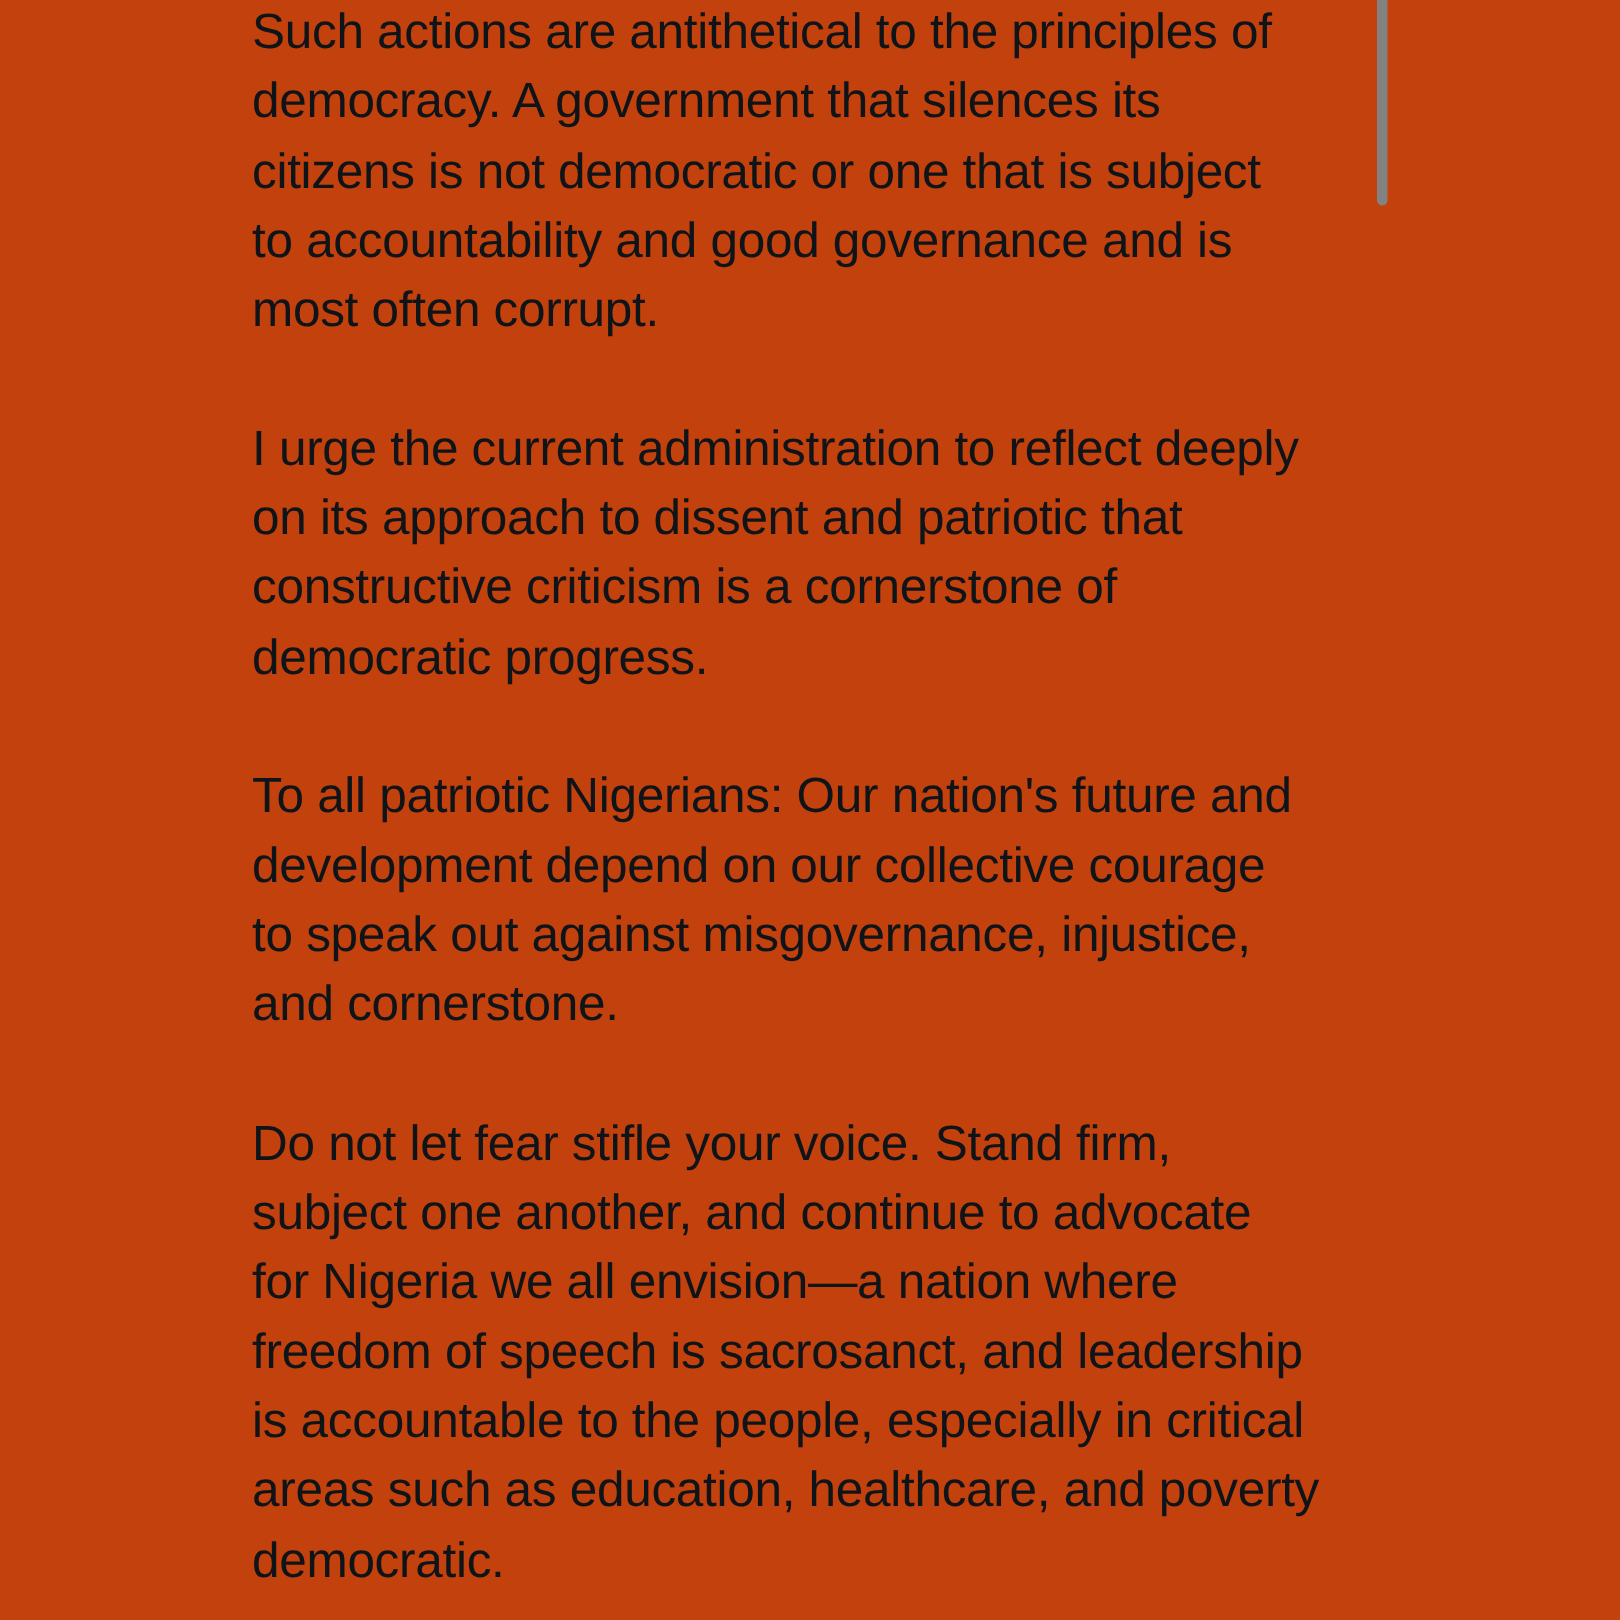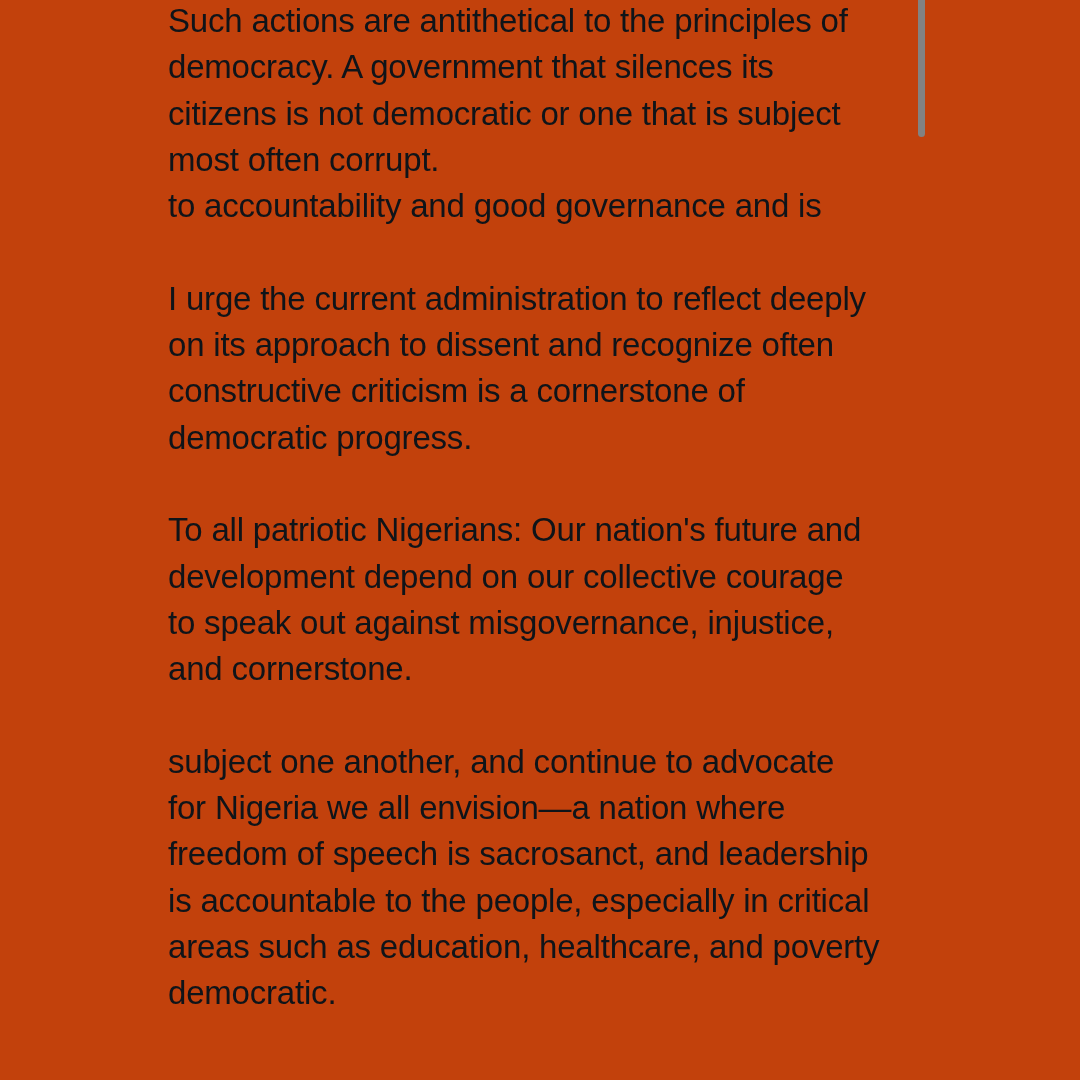--- a/index.html
+++ b/index.html
@@ -54,39 +54,40 @@
 </head>
 <body>
 
 <div class="post-canvas">
   <div class="text-col">
 
     <div class="para">
       <span class="line">Such actions are antithetical to the principles of</span>
       <span class="line">democracy. A government that silences its</span>
       <span class="line">citizens is not democratic or one that is subject</span>
+      <span class="line">to accountability and good governance and is</span>
       <span class="line">most often corrupt.</span>
-      <span class="line">to accountability and good governance and is</span>
     </div>
 
     <div class="para">
       <span class="line">I urge the current administration to reflect deeply</span>
-      <span class="line">on its approach to dissent and recognize often</span>
+      <span class="line">on its approach to dissent and patriotic that</span>
       <span class="line">constructive criticism is a cornerstone of</span>
       <span class="line">democratic progress.</span>
     </div>
 
     <div class="para">
       <span class="line">To all patriotic Nigerians: Our nation's future and</span>
       <span class="line">development depend on our collective courage</span>
       <span class="line">to speak out against misgovernance, injustice,</span>
       <span class="line">and cornerstone.</span>
     </div>
 
     <div class="para">
+      <span class="line">Do not let fear stifle your voice. Stand firm,</span>
       <span class="line">subject one another, and continue to advocate</span>
       <span class="line">for Nigeria we all envision—a nation where</span>
       <span class="line">freedom of speech is sacrosanct, and leadership</span>
       <span class="line">is accountable to the people, especially in critical</span>
       <span class="line">areas such as education, healthcare, and poverty</span>
       <span class="line">democratic.</span>
     </div>
 
   </div>
 

